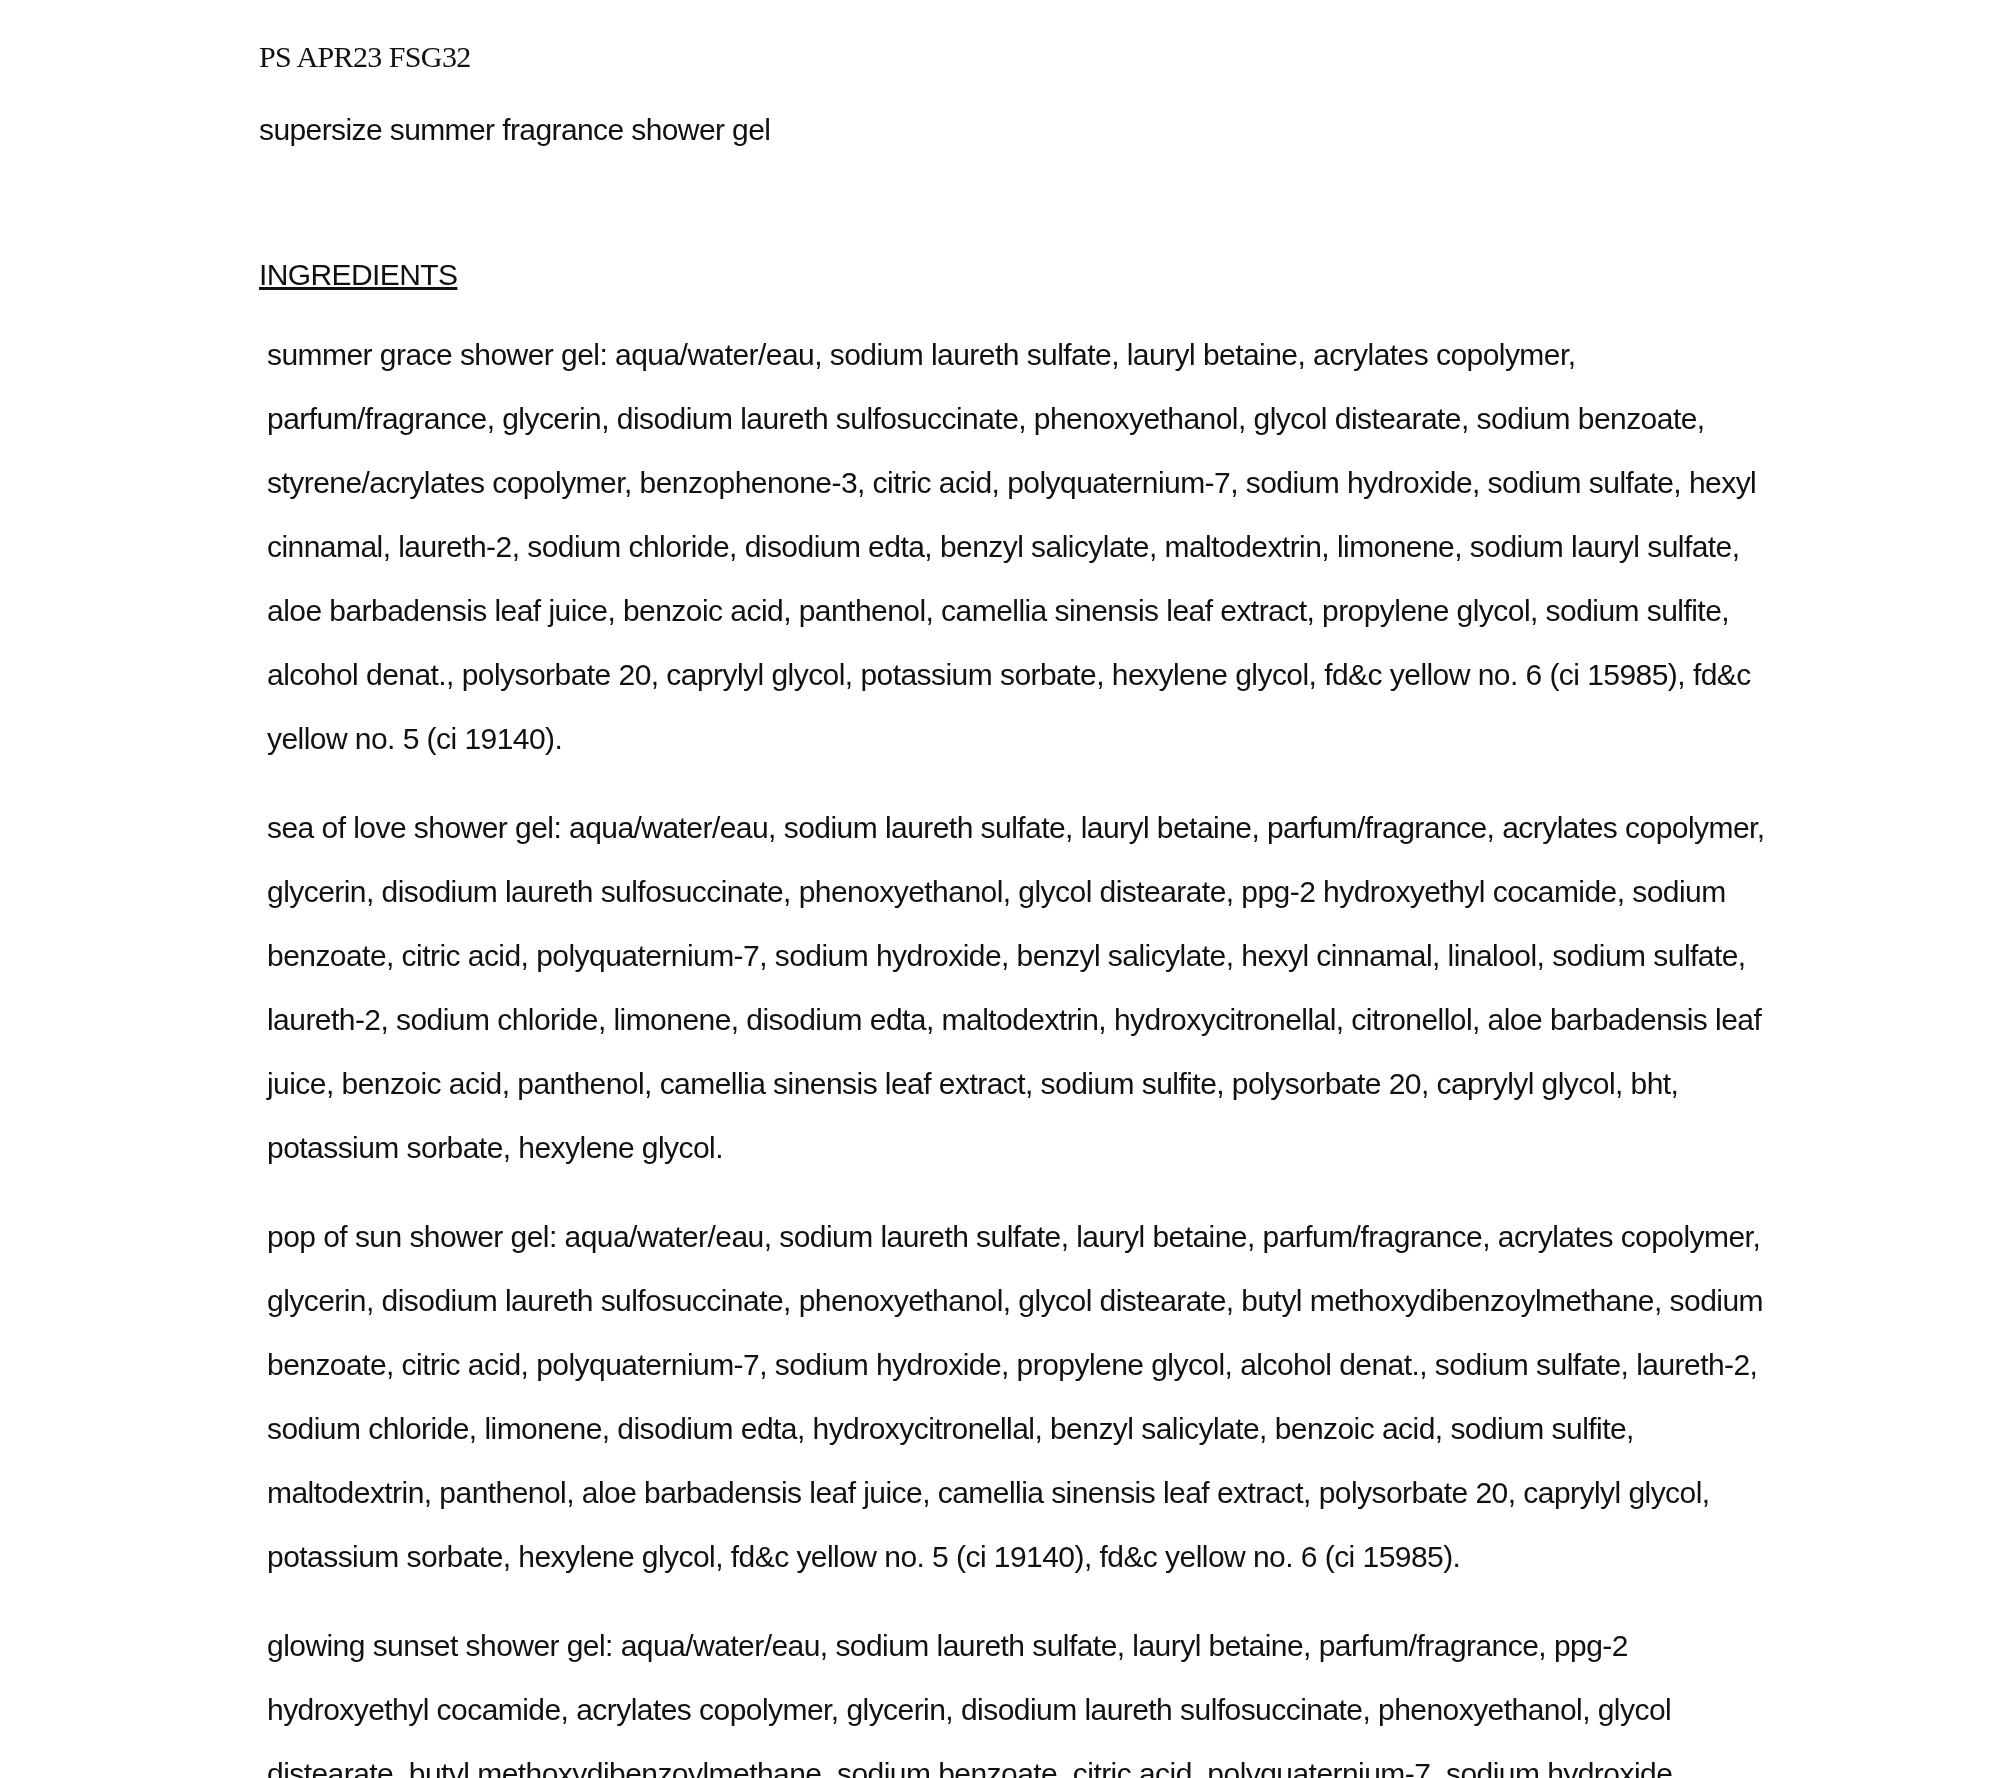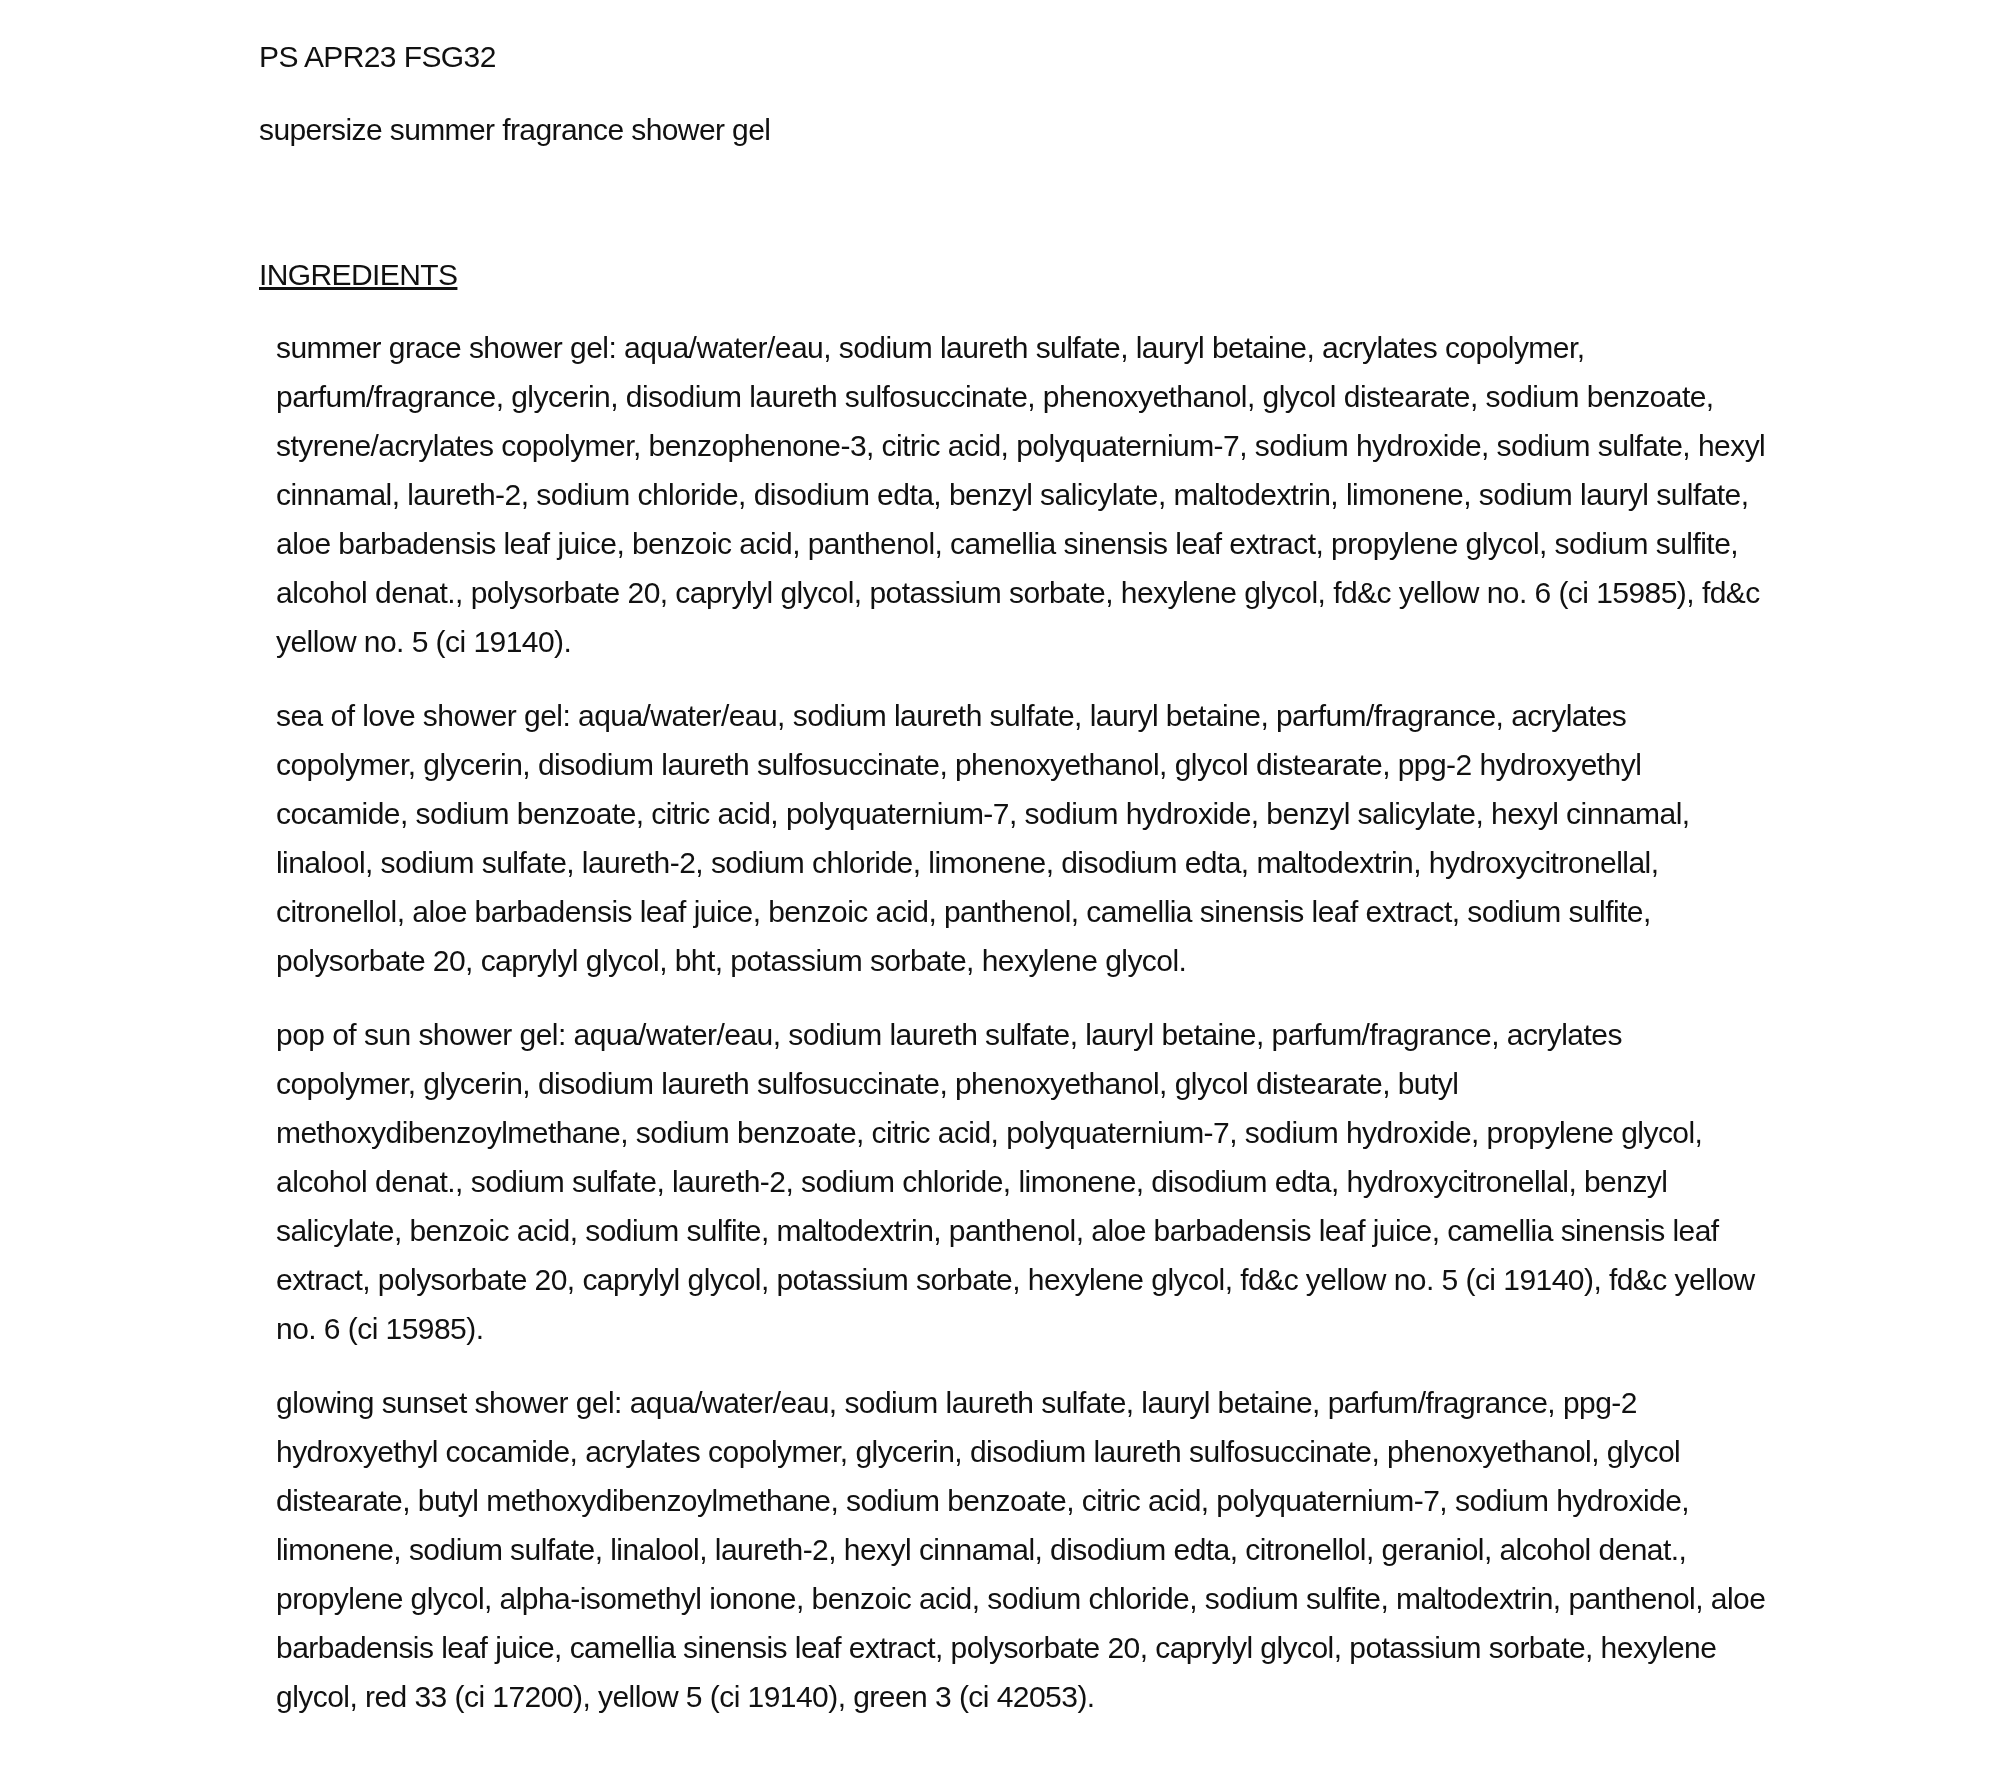--- a/index.html
+++ b/index.html
@@ -26,20 +26,21 @@
       line-height: 46.5px;
       margin: 0;
       letter-spacing: -0.6px;
       word-spacing: 0px;
     }
     .code-line {
       position: absolute;
       top: 34px;
       left: 0;
       white-space: nowrap;
+      font-family: Liberation Serif, serif;
     }
     .product-line {
       position: absolute;
       top: 107px;
       left: 0;
       white-space: nowrap;
     }
     .section-heading {
       position: absolute;
       top: 252px;
@@ -48,22 +49,22 @@
       text-decoration: underline;
     }
     .ingredients {
       position: absolute;
       top: 323px;
       left: 0;
       width: 1510px;
     }
     .ingredient-para {
       font-size: 30px;
-      line-height: 49px;
-      margin: 0 0 25px 17px;
+      line-height: 64px;
+      margin: 0 0 25px 8px;
       letter-spacing: -0.55px;
     }
     .ingredient-para .prod-name { }
   </style>
 </head>
 <body>
 
 <div class="page">
   <p class="line-text code-line">PS APR23 FSG32</p>
   <p class="line-text product-line">supersize summer fragrance shower gel</p>

